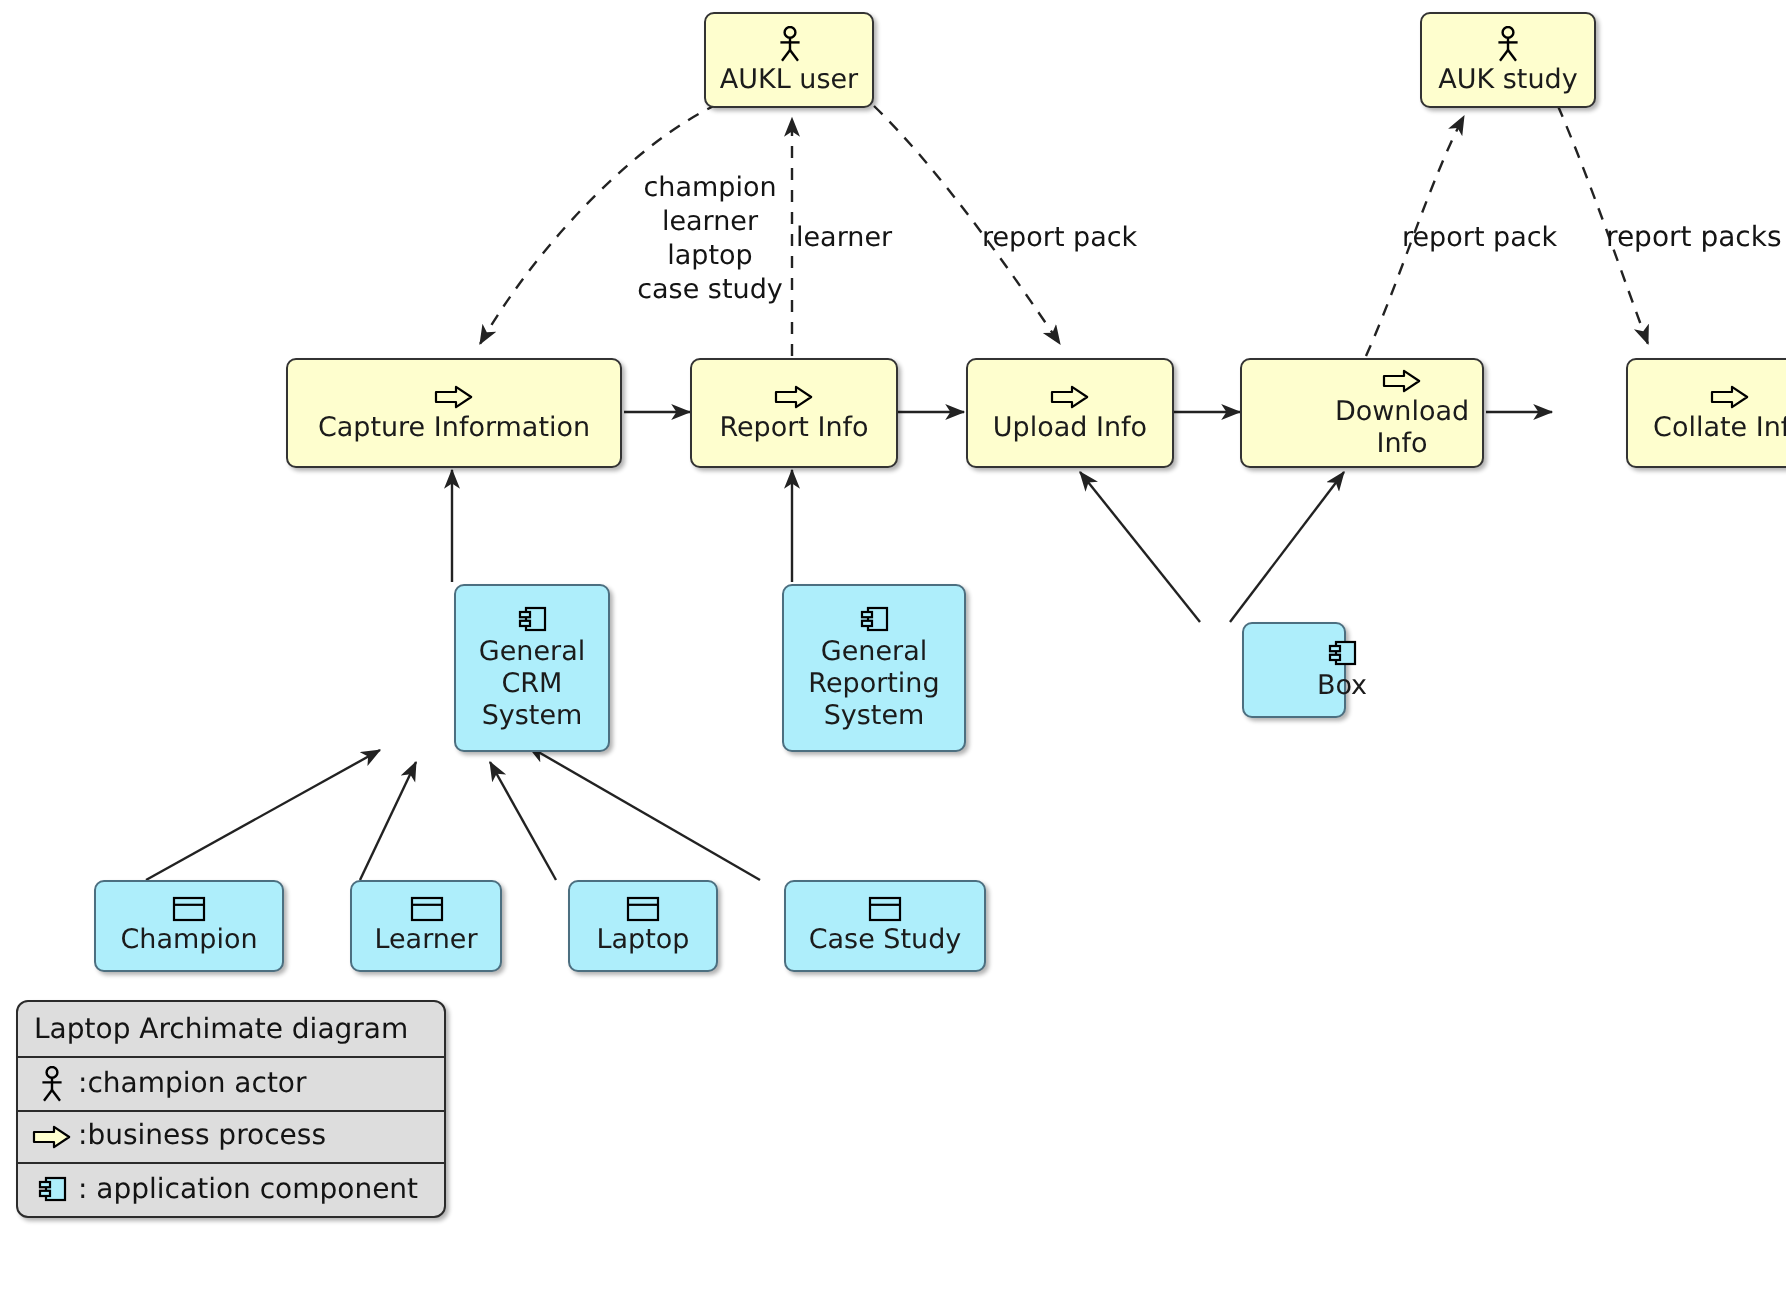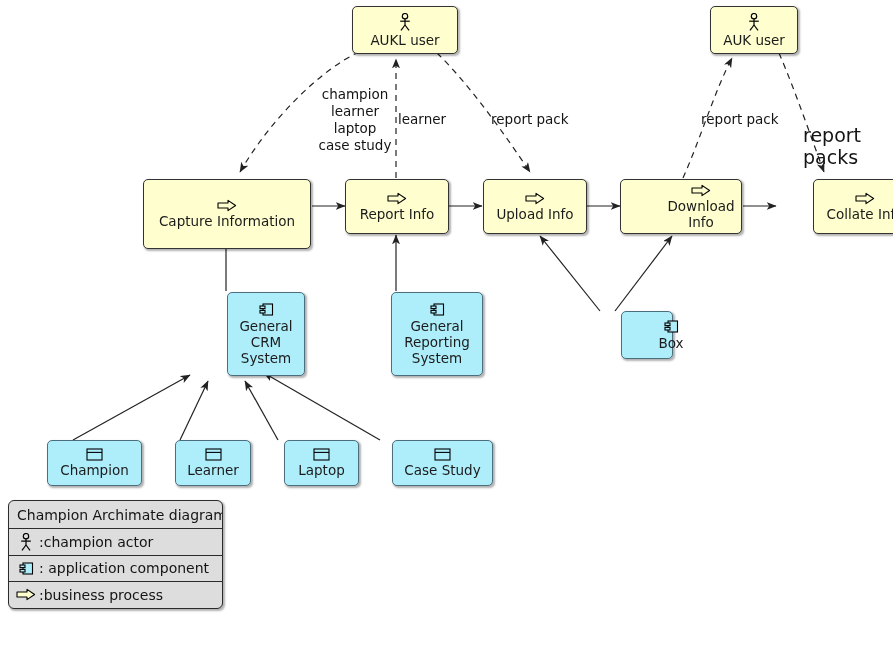--- a/index.html
+++ b/index.html
@@ -155,23 +155,23 @@
 learner
 laptop
 case study</div>
 
   <div style="position:absolute; left:398px; top:111px; font-size:13.5px; color:#141414;">learner</div>
 
   <div style="position:absolute; left:491px; top:111px; font-size:13.5px; color:#141414;">report pack</div>
 
   <div style="position:absolute; left:701px; top:111px; font-size:13.5px; color:#141414;">report pack</div>
 
-  <div style="position:absolute; left:803px; top:124px; font-size:19px; color:#141414;">report packs</div>
-
-  <div class="node actor" style="left:352px; top:6px; width:106px; height:48px;">
+  <div style="position:absolute; left:803px; top:111px; font-size:14px; color:#141414;">report packs</div>
+
+  <div class="node actor" style="left:352px; top:6px; width:85px; height:48px;">
     <span class="icon-slot">
       <svg class="icon-actor" viewBox="0 0 14 18">
         <circle cx="7" cy="3.2" r="2.7" fill="none" stroke="#000" stroke-width="1.2"></circle>
         <line x1="7" y1="6" x2="7" y2="12" stroke="#000" stroke-width="1.2"></line>
         <line x1="2.2" y1="8.2" x2="11.8" y2="8.2" stroke="#000" stroke-width="1.2"></line>
         <line x1="7" y1="12" x2="3" y2="17.4" stroke="#000" stroke-width="1.2"></line>
         <line x1="7" y1="12" x2="11" y2="17.4" stroke="#000" stroke-width="1.2"></line>
       </svg>
     </span>
     <span class="label">AUKL user</span>
@@ -180,24 +180,24 @@
   <div class="node actor" style="left:710px; top:6px; width:88px; height:48px;">
     <span class="icon-slot">
       <svg class="icon-actor" viewBox="0 0 14 18">
         <circle cx="7" cy="3.2" r="2.7" fill="none" stroke="#000" stroke-width="1.2"></circle>
         <line x1="7" y1="6" x2="7" y2="12" stroke="#000" stroke-width="1.2"></line>
         <line x1="2.2" y1="8.2" x2="11.8" y2="8.2" stroke="#000" stroke-width="1.2"></line>
         <line x1="7" y1="12" x2="3" y2="17.4" stroke="#000" stroke-width="1.2"></line>
         <line x1="7" y1="12" x2="11" y2="17.4" stroke="#000" stroke-width="1.2"></line>
       </svg>
     </span>
-    <span class="label">AUK user</span>
-  </div>
-
-  <div class="node process" style="left:143px; top:179px; width:168px; height:70px;">
+    <span class="label">AUK study</span>
+  </div>
+
+  <div class="node process" style="left:143px; top:179px; width:168px; height:55px;">
     <span class="icon-slot">
       <svg class="icon-proc" viewBox="0 0 20 13">
         <path d="M1,4 L11,4 L11,1.4 L18.6,6.5 L11,11.6 L11,9 L1,9 z" fill="#FEFECE" stroke="#000" stroke-width="1.1" stroke-linejoin="round"></path>
       </svg>
     </span>
     <span class="label">Capture Information</span>
   </div>
 
   <div class="node process" style="left:483px; top:179px; width:104px; height:55px;">
     <span class="icon-slot">
@@ -307,51 +307,51 @@
       <svg class="icon-data" viewBox="0 0 17 13">
         <rect x="1" y="1" width="15" height="11" fill="#AEEEFB" stroke="#000" stroke-width="1.1"></rect>
         <line x1="1" y1="4.4" x2="16" y2="4.4" stroke="#000" stroke-width="1.1"></line>
       </svg>
     </span>
     <span class="label">Case Study</span>
   </div>
 
   <div id="legend">
     <div class="legend-row title">
-      <span class="lg-text">Champion Archimate diagram</span>
+      <span class="lg-text">Laptop Archimate diagram</span>
     </div>
 
     <div class="legend-row">
       <span class="lg-icon">
         <svg class="icon-actor" viewBox="0 0 14 18">
           <circle cx="7" cy="3.2" r="2.7" fill="none" stroke="#000" stroke-width="1.2"></circle>
           <line x1="7" y1="6" x2="7" y2="12" stroke="#000" stroke-width="1.2"></line>
           <line x1="2.2" y1="8.2" x2="11.8" y2="8.2" stroke="#000" stroke-width="1.2"></line>
           <line x1="7" y1="12" x2="3" y2="17.4" stroke="#000" stroke-width="1.2"></line>
           <line x1="7" y1="12" x2="11" y2="17.4" stroke="#000" stroke-width="1.2"></line>
         </svg>
       </span>
       <span class="lg-text">:champion actor</span>
     </div>
 
     <div class="legend-row">
       <span class="lg-icon">
+        <svg class="icon-proc" viewBox="0 0 20 13">
+          <path d="M1,4 L11,4 L11,1.4 L18.6,6.5 L11,11.6 L11,9 L1,9 z" fill="#FEFECE" stroke="#000" stroke-width="1.1" stroke-linejoin="round"></path>
+        </svg>
+      </span>
+      <span class="lg-text">:business process</span>
+    </div>
+
+    <div class="legend-row">
+      <span class="lg-icon">
         <svg class="icon-comp" viewBox="0 0 15 15">
           <rect x="4" y="2" width="9.5" height="11" fill="#AEEEFB" stroke="#000" stroke-width="1.1"></rect>
           <rect x="1" y="4" width="5" height="2.6" fill="#AEEEFB" stroke="#000" stroke-width="1.1"></rect>
           <rect x="1" y="8.4" width="5" height="2.6" fill="#AEEEFB" stroke="#000" stroke-width="1.1"></rect>
         </svg>
       </span>
       <span class="lg-text">: application component</span>
     </div>
 
-    <div class="legend-row">
-      <span class="lg-icon">
-        <svg class="icon-proc" viewBox="0 0 20 13">
-          <path d="M1,4 L11,4 L11,1.4 L18.6,6.5 L11,11.6 L11,9 L1,9 z" fill="#FEFECE" stroke="#000" stroke-width="1.1" stroke-linejoin="round"></path>
-        </svg>
-      </span>
-      <span class="lg-text">:business process</span>
-    </div>
-
   </div>
 
 </div>
 
 </body></html>

